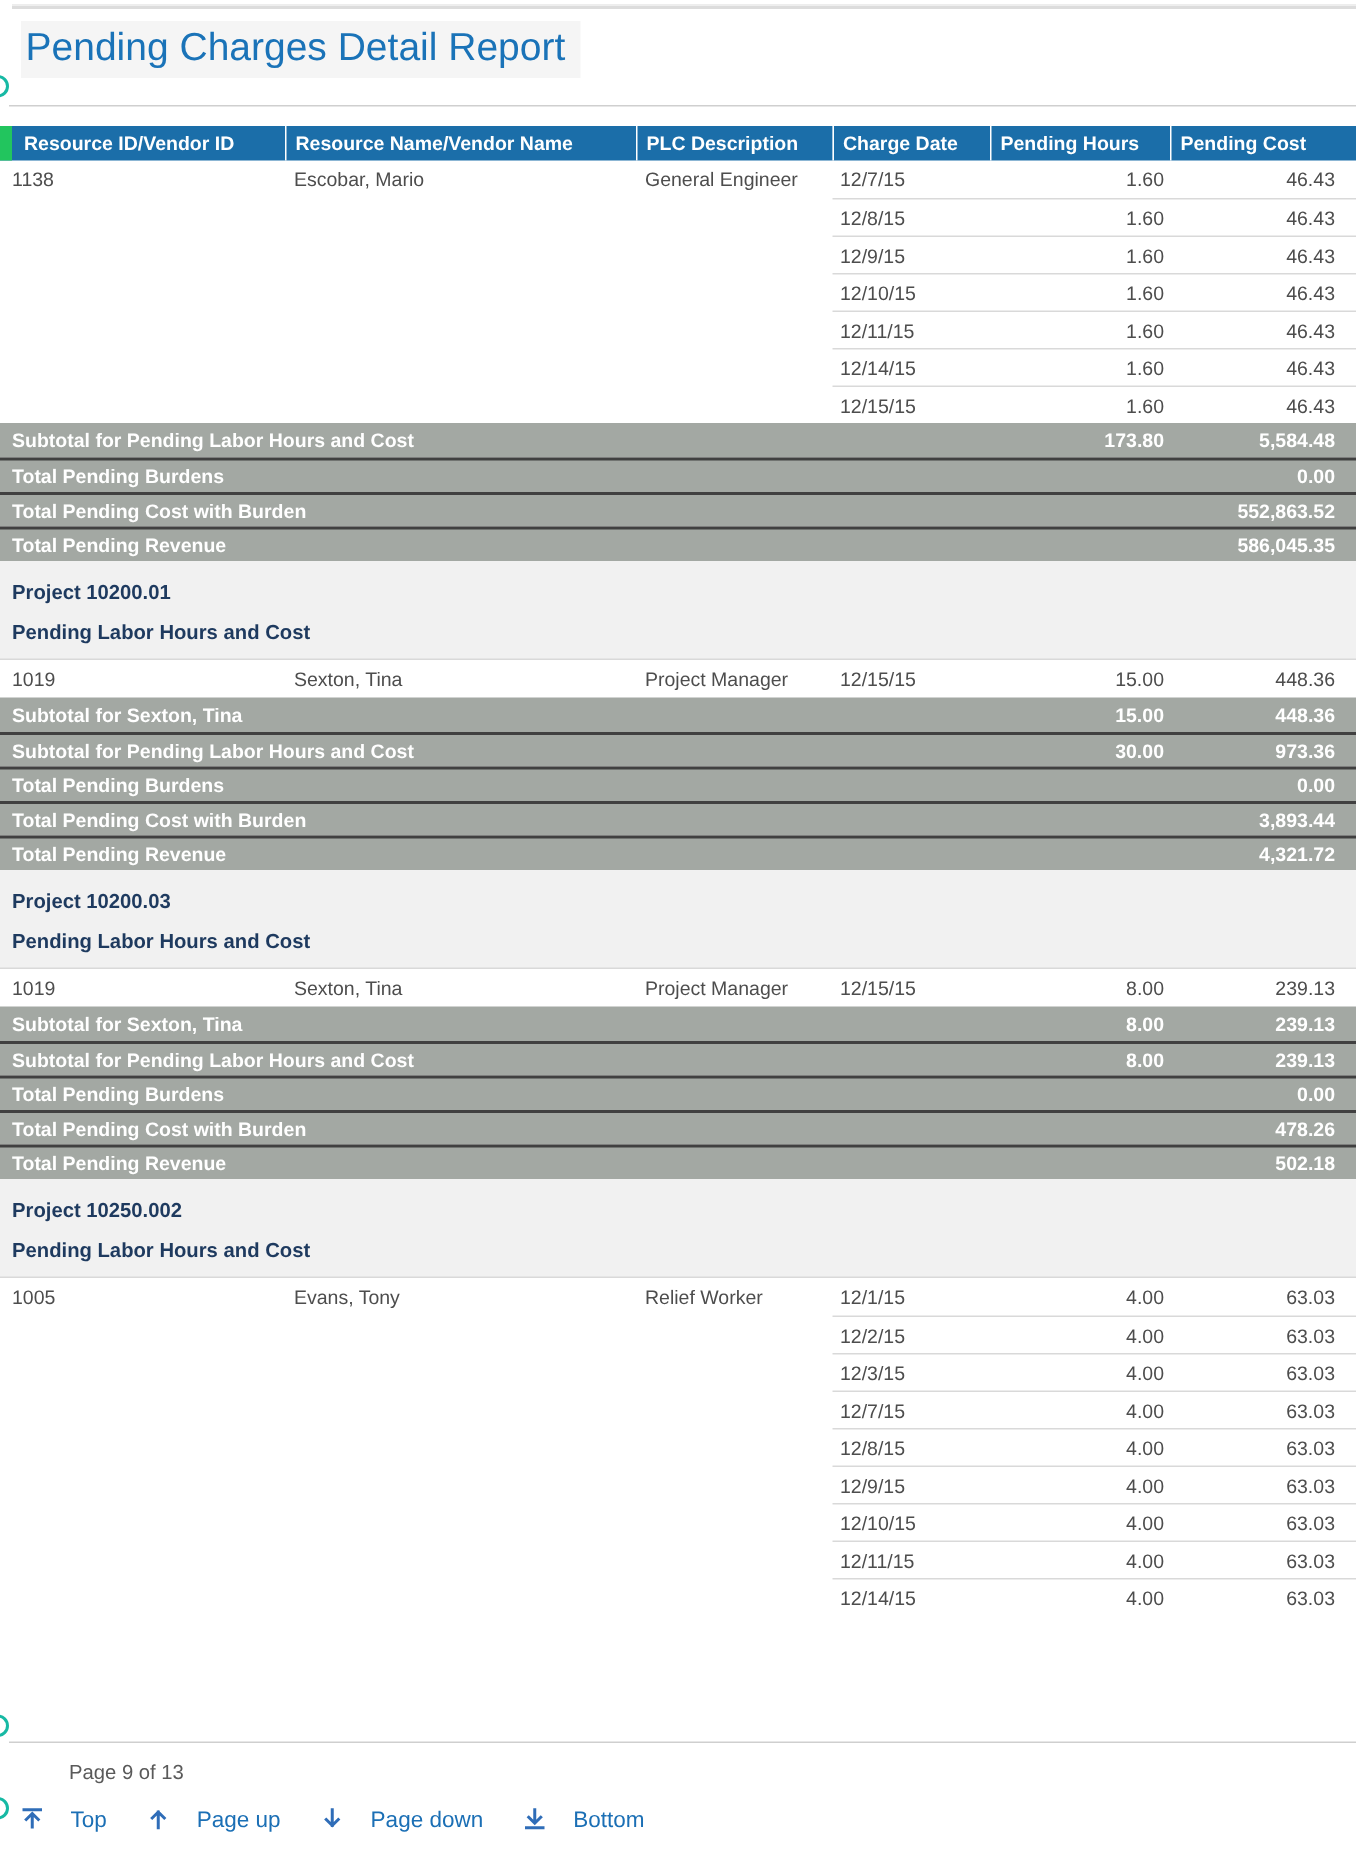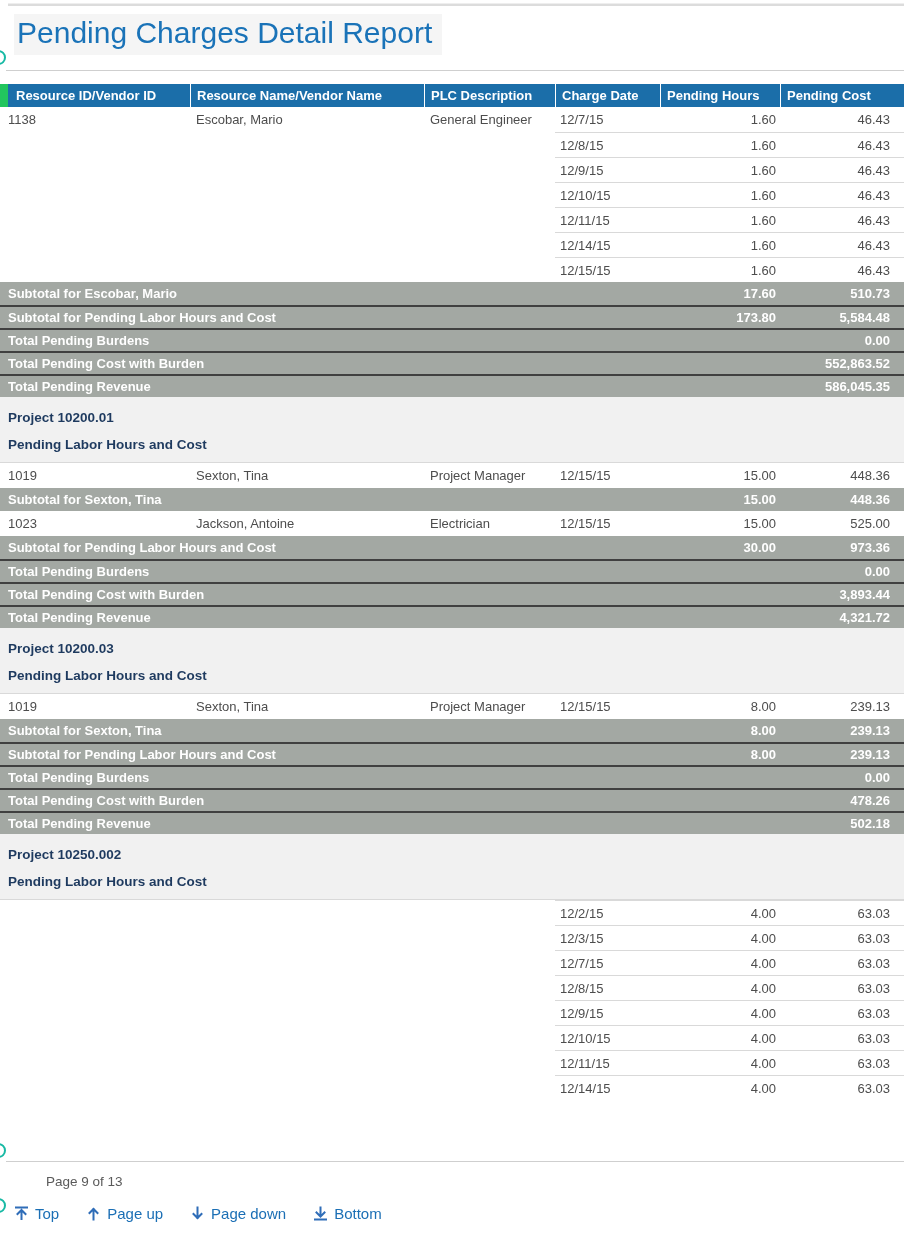--- a/index.html
+++ b/index.html
@@ -20,21 +20,21 @@
     font-family:"Liberation Sans","DejaVu Sans",sans-serif;
     color:var(--text-gray);
   }
   .top-rule{
     position:absolute;top:3px;left:8px;width:896px;height:3px;
     background:#dcdcdc;border-top:1px solid #eee;
   }
   .title-wrap{padding:14px 0 0 14px;}
   h1.report-title{
     display:inline-block;
-    font-size:30px;font-weight:400;letter-spacing:0;
+    font-size:26px;font-weight:400;letter-spacing:0;
     color:var(--title-blue);
     background:#f5f5f5;
     padding:2px 10px 5px 3px;
   }
   .title-underline{
     position:absolute;top:70px;left:6px;width:898px;height:1px;background:#cfcfcf;
   }
   .teal-circle{
     position:absolute;left:-9px;width:15px;height:15px;border-radius:50%;
     border:2px solid var(--accent-teal);background:#fff;z-index:5;
@@ -90,21 +90,21 @@
     position:absolute;top:1161px;left:6px;width:898px;height:1px;background:#cfcfcf;
   }
   .page-indicator{
     position:absolute;top:1174px;left:4px;font-size:13.5px;color:#5a5a5a;margin-left:42px;
   }
   .footer-nav{
     position:absolute;top:1205px;left:14px;
     display:flex;align-items:center;gap:27px;
   }
   .nav-link{
-    display:flex;align-items:center;gap:6px;
+    display:flex;align-items:flex-start;gap:18px;
     color:var(--link-blue);font-size:15px;text-decoration:none;cursor:pointer;
   }
   .nav-link svg{display:block;}
   .nav-link svg path{stroke:#2f6db8;stroke-width:2;fill:none;stroke-linecap:square;}
 </style>
 </head>
 <body>
 
 <div class="top-rule"></div>
 
@@ -184,25 +184,20 @@
   </tr>
       <tr class="detail-row cont">
     <td class="c-id"></td>
     <td class="c-name"></td>
     <td class="c-plc"></td>
     <td class="c-date">12/15/15</td>
     <td class="c-hours">1.60</td>
     <td class="c-cost">46.43</td>
   </tr>
       <tr class="subtotal-row">
-    <td class="c-label" colspan="4">Subtotal for Escobar, Mario</td>
-    <td class="c-hours">17.60</td>
-    <td class="c-cost">510.73</td>
-  </tr>
-      <tr class="subtotal-row">
     <td class="c-label" colspan="4">Subtotal for Pending Labor Hours and Cost</td>
     <td class="c-hours">173.80</td>
     <td class="c-cost">5,584.48</td>
   </tr>
       <tr class="subtotal-row">
     <td class="c-label" colspan="4">Total Pending Burdens</td>
     <td class="c-hours"></td>
     <td class="c-cost">0.00</td>
   </tr>
       <tr class="subtotal-row">
@@ -227,28 +222,20 @@
     <td class="c-plc">Project Manager</td>
     <td class="c-date">12/15/15</td>
     <td class="c-hours">15.00</td>
     <td class="c-cost">448.36</td>
   </tr>
       <tr class="subtotal-row">
     <td class="c-label" colspan="4">Subtotal for Sexton, Tina</td>
     <td class="c-hours">15.00</td>
     <td class="c-cost">448.36</td>
   </tr>
-      <tr class="detail-row">
-    <td class="c-id">1023</td>
-    <td class="c-name">Jackson, Antoine</td>
-    <td class="c-plc">Electrician</td>
-    <td class="c-date">12/15/15</td>
-    <td class="c-hours">15.00</td>
-    <td class="c-cost">525.00</td>
-  </tr>
       <tr class="subtotal-row">
     <td class="c-label" colspan="4">Subtotal for Pending Labor Hours and Cost</td>
     <td class="c-hours">30.00</td>
     <td class="c-cost">973.36</td>
   </tr>
       <tr class="subtotal-row">
     <td class="c-label" colspan="4">Total Pending Burdens</td>
     <td class="c-hours"></td>
     <td class="c-cost">0.00</td>
   </tr>
@@ -299,20 +286,28 @@
       <tr class="subtotal-row">
     <td class="c-label" colspan="4">Total Pending Revenue</td>
     <td class="c-hours"></td>
     <td class="c-cost">502.18</td>
   </tr>
       <tr class="section-row">
     <td colspan="6">
       <div class="section-project">Project 10250.002</div>
       <div class="section-sub">Pending Labor Hours and Cost</div>
     </td>
+  </tr>
+      <tr class="detail-row">
+    <td class="c-id">1005</td>
+    <td class="c-name">Evans, Tony</td>
+    <td class="c-plc">Relief Worker</td>
+    <td class="c-date">12/1/15</td>
+    <td class="c-hours">4.00</td>
+    <td class="c-cost">63.03</td>
   </tr>
       <tr class="detail-row cont">
     <td class="c-id"></td>
     <td class="c-name"></td>
     <td class="c-plc"></td>
     <td class="c-date">12/2/15</td>
     <td class="c-hours">4.00</td>
     <td class="c-cost">63.03</td>
   </tr>
       <tr class="detail-row cont">

